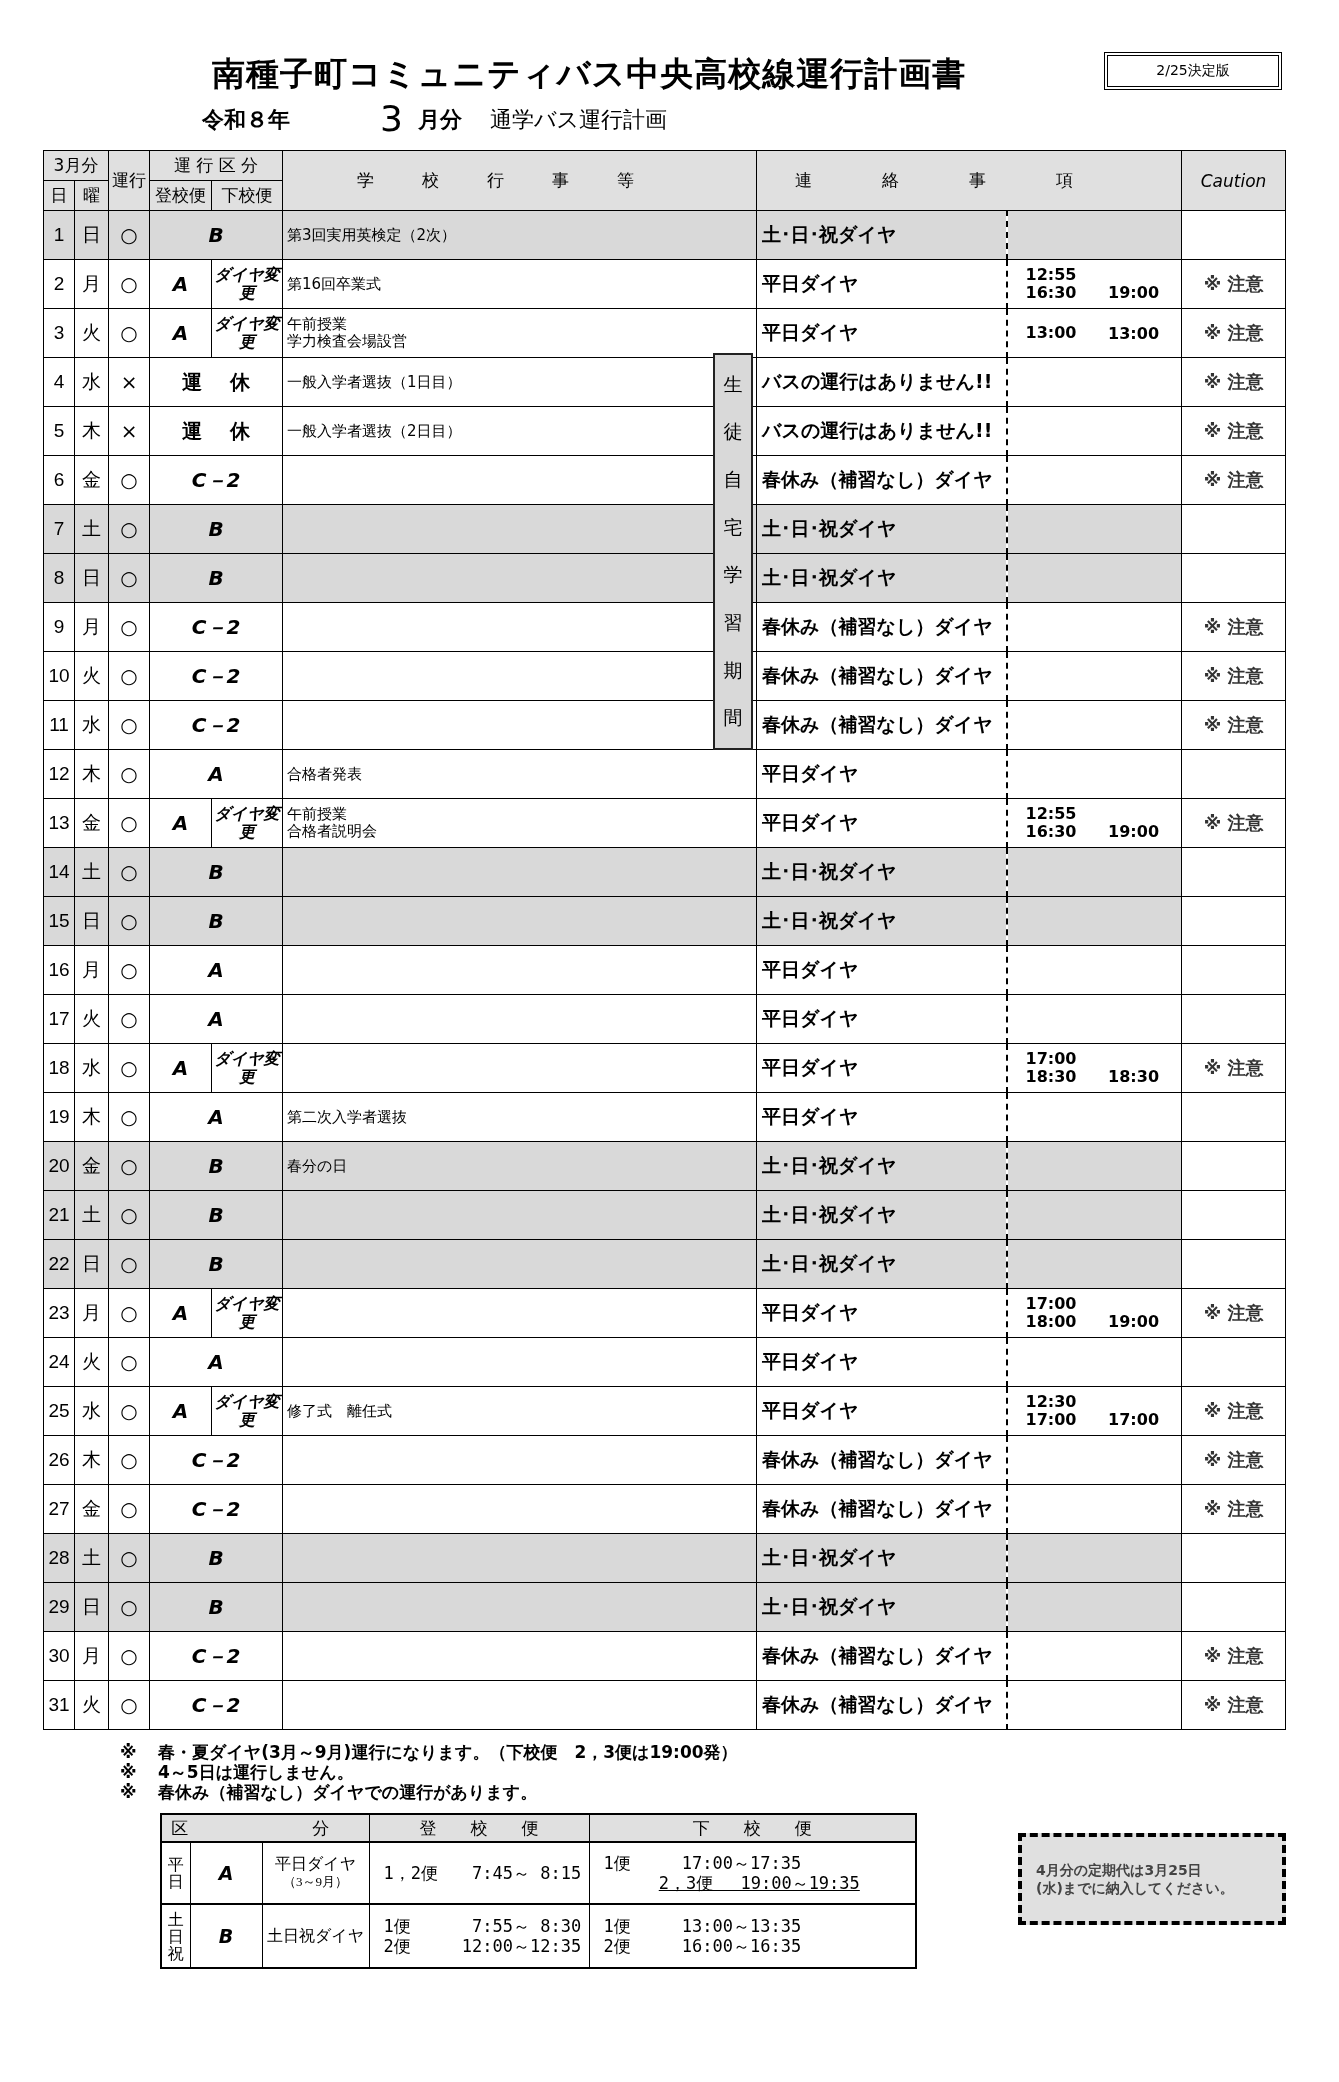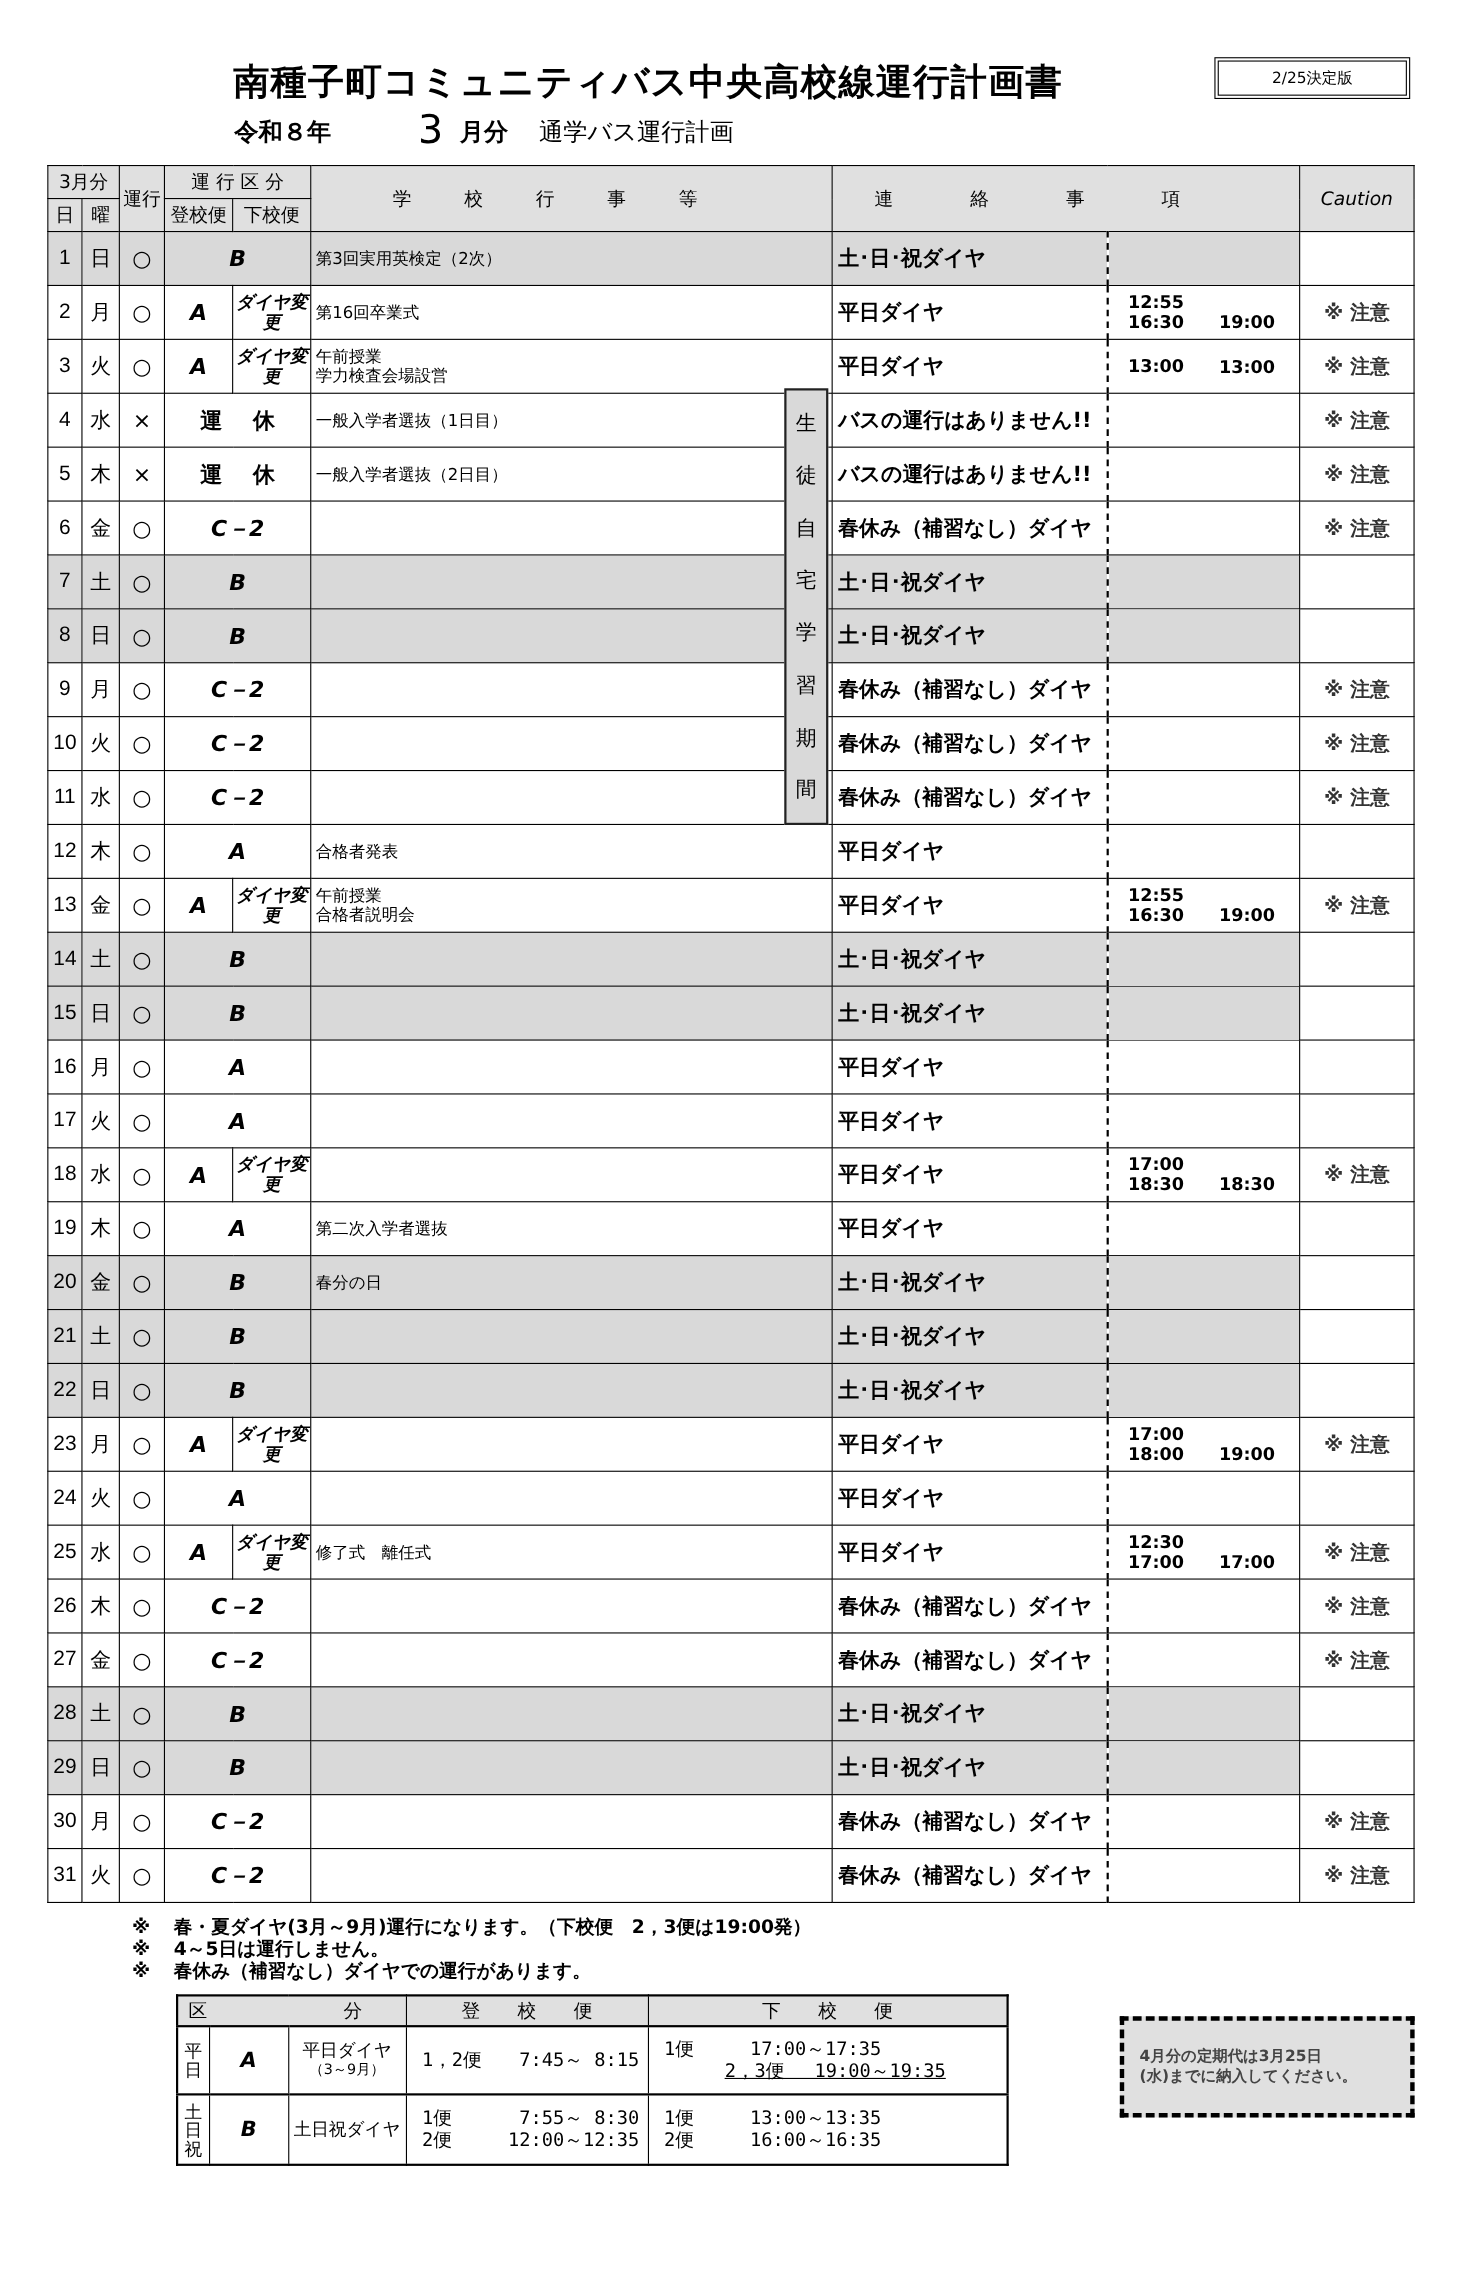--- a/index.html
+++ b/index.html
@@ -37,33 +37,33 @@
   .footnotes div { white-space:nowrap; }
   .footnotes .mark { display:inline-block; width:38px; }
 
   table.summary { position:absolute; left:160px; top:1813px; width:755px; border-collapse:collapse; table-layout:fixed; font-size:17px; border:2px solid #000; }
   table.summary td, table.summary th { border:1px solid #000; text-align:center; vertical-align:middle; padding:0; }
   table.summary th { background:#e0e0e0; font-weight:normal; height:26px; font-size:17px; }
   table.summary tr.r td { border-top:2px solid #000; }
   .vert { font-size:16px; line-height:17px; width:18px; margin:0 auto; word-break:break-all; }
   .sum-cat { font-weight:bold; font-style:italic; font-size:19px; }
   .sum-name { font-size:16px; line-height:18px; }
-  .sum-name .sub { font-size:13px; }
+  .sum-name .sub { font-size:13px;font-family:Liberation Serif, serif; }
   .trips { text-align:left !important; padding-left:14px !important; font-size:17px; line-height:20px; white-space:pre; font-family:"DejaVu Sans Mono", monospace;margin-top:40px; }
   .under { text-decoration:underline;text-align:center; }
 
   .notice-box { left:1018px; top:1833px; width:268px; height:92px; background:#e0e0e0; border:4px dashed #000; box-sizing:border-box; display:flex; align-items:center; padding-left:14px; font-size:14px; font-weight:bold; color:#444; line-height:18px; }
 </style>
 </head>
 <body>
 
 <div class="abs title">南種子町コミュニティバス中央高校線運行計画書</div>
 <div class="abs version-box">2/25決定版</div>
 
-<div class="abs subtitle" style="left:213px;">令和８年</div>
+<div class="abs subtitle" style="left:202px;">令和８年</div>
 <div class="abs subtitle month-num" style="left:380px;">3</div>
 <div class="abs subtitle" style="left:418px;">月分</div>
 <div class="abs subtitle" style="left:490px; font-weight:normal;">通学バス運行計画</div>
 
 <table class="plan">
   <colgroup>
     <col style="width:31px">
       <col style="width:34px">
       <col style="width:41px">
     <col style="width:62px">

